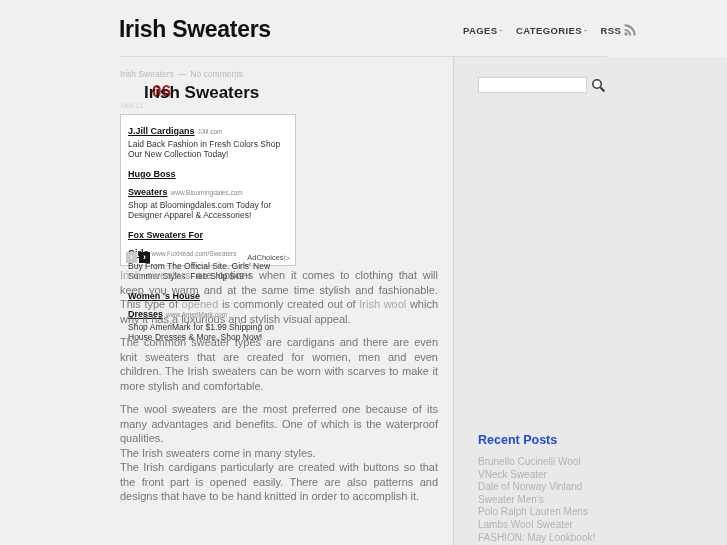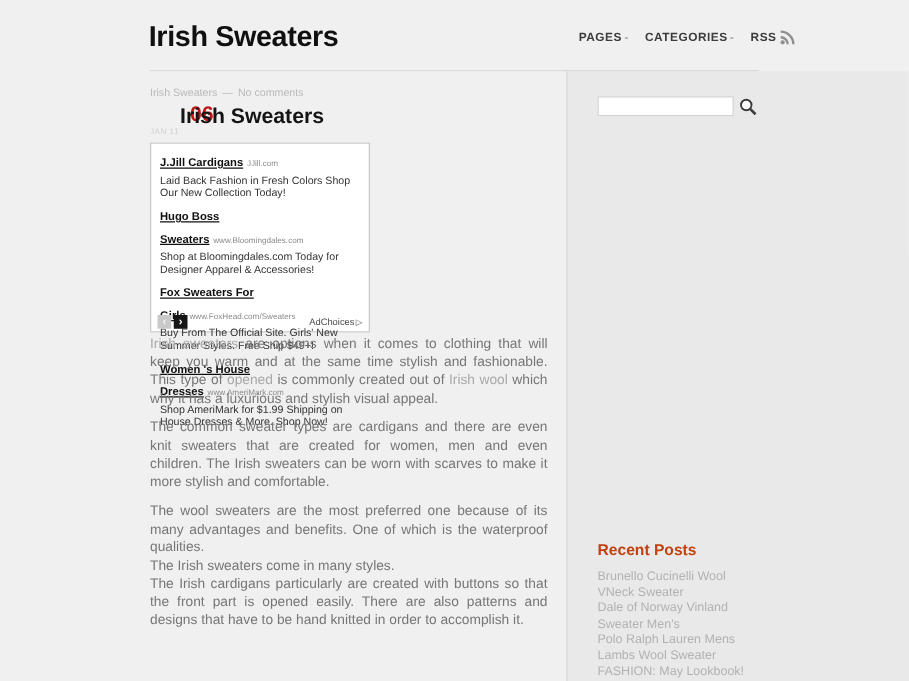--- a/index.html
+++ b/index.html
@@ -41,21 +41,21 @@
 
   
   .article{position:absolute;left:120px;top:268px;width:318px;}
   .article p{margin:0 0 9px;font-size:11px;line-height:14.5px;color:#767676;text-align:justify;white-space:pre-wrap;}
   .inline-link{color:#a8a8a8;text-decoration:none;cursor:pointer;}
 
   
   .search-input{position:absolute;left:478px;top:77px;width:109px;height:16px;background:#ffffff;border:1px solid #d2d2d2;box-sizing:border-box;font-size:10px;padding:0 4px;color:#555;outline:none;font-family:"Liberation Sans",sans-serif;}
   .search-btn{position:absolute;left:590px;top:78px;width:16px;height:16px;background:transparent;border:none;padding:0;cursor:pointer;}
   .recent{position:absolute;left:478px;top:433px;width:130px;}
-  .recent-heading{font-size:12.5px;font-weight:bold;color:#c2410c;margin:0 0 9px;}
+  .recent-heading{font-size:12.5px;font-weight:bold;color:#1d4ed8;margin:0 0 9px;}
   .recent-list{list-style:none;margin:0;padding:0;font-size:10px;line-height:12.6px;color:#b2b2b2;}
   .recent-list a{color:#b2b2b2;text-decoration:none;cursor:pointer;}
 </style>
 </head>
 <body>
 
 <div class="canvas">
 
   <div class="sidebar-bg"></div>
   <div class="col-divider"></div>

